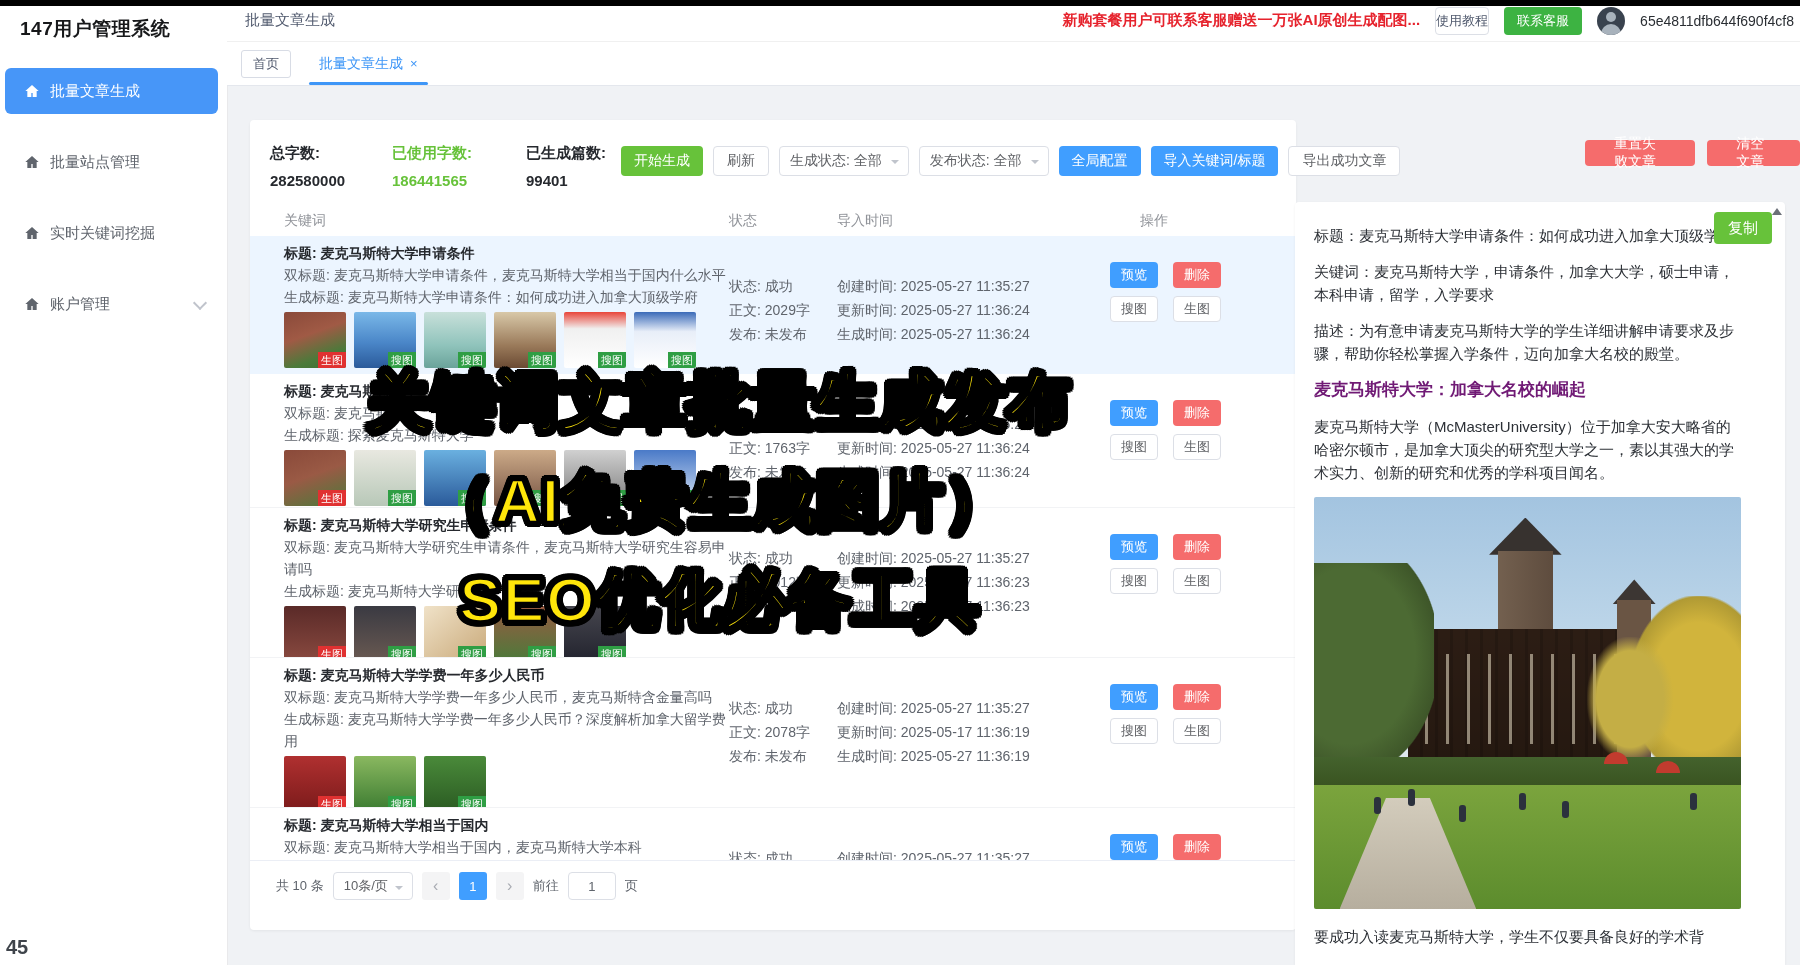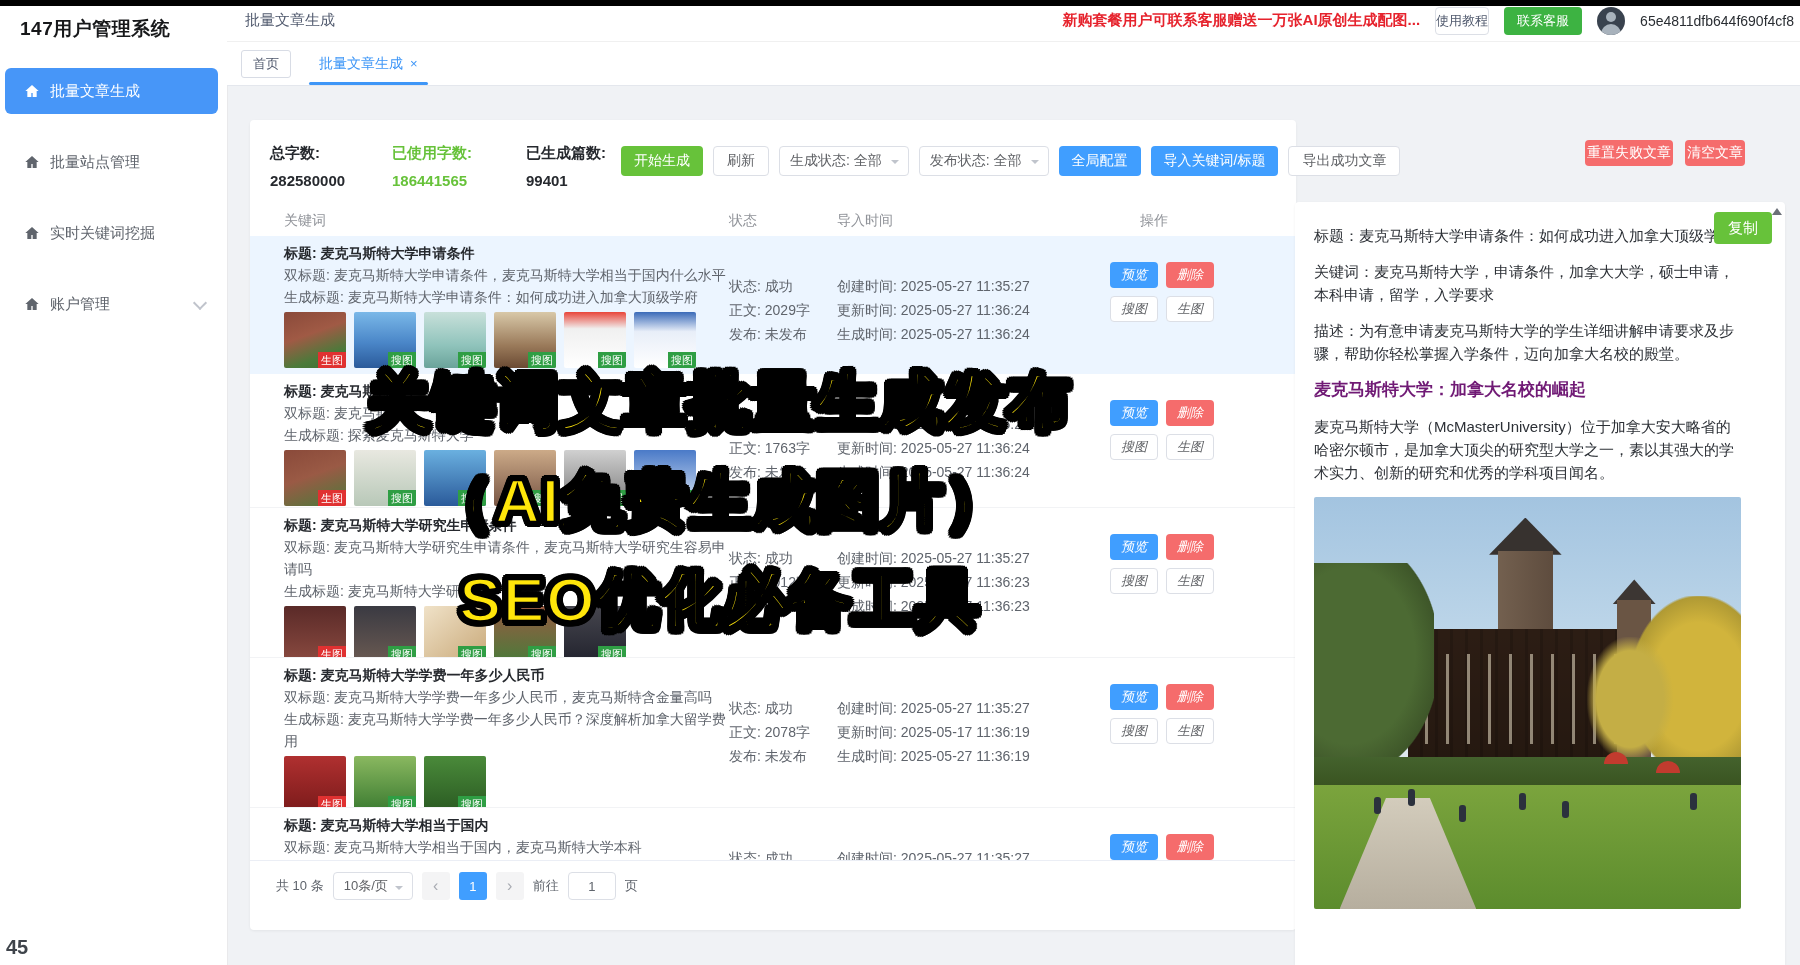--- a/index.html
+++ b/index.html
@@ -44,21 +44,21 @@
 
   
   .btn{border-radius:4px;font-size:14px;height:30px;display:inline-flex;align-items:center;justify-content:center;padding:0 13px;box-sizing:border-box;white-space:nowrap;cursor:pointer;}
   .btn-green{background:#67C23A;color:#fff;}
   .btn-blue{background:#409EFF;color:#fff;}
   .btn-plain{background:#fff;border:1px solid #dcdfe6;color:#606266;}
   .select{background:#fff;border:1px solid #dcdfe6;color:#606266;border-radius:4px;height:30px;display:inline-flex;align-items:center;padding:0 26px 0 10px;position:relative;font-size:14px;box-sizing:border-box;white-space:nowrap;cursor:pointer;}
   .select::after{content:"";position:absolute;right:9px;top:13px;border:4px solid transparent;border-top-color:#c0c4cc;}
   .toolbar{position:absolute;left:621px;top:146px;display:flex;gap:10px;z-index:8;}
   .danger-group{position:absolute;left:1585px;top:140px;display:flex;gap:12px;z-index:8;}
-  .btn-danger{background:#F56C6C;color:#fff;border-radius:4px;height:26px;display:inline-flex;align-items:center;padding:0 2px;font-size:14px;cursor:pointer;}
+  .btn-danger{background:#F56C6C;color:#fff;border-radius:4px;height:26px;display:inline-flex;align-items:center;padding:0 29px;font-size:14px;cursor:pointer;}
 
   
   .card{position:absolute;left:250px;top:120px;width:1030px;height:810px;background:#fff;border-radius:4px;box-shadow:0 1px 3px rgba(0,0,0,.06);overflow:hidden;z-index:4;padding-left:16px;}
   .stats{position:absolute;left:20px;top:24px;display:flex;}
   .stat{font-weight:bold;font-size:15px;color:#26292e;}
   .stat .val{margin-top:9px;}
   .stat.green{color:#67C23A;}
   .stat.s1{width:122px;}
   .stat.s2{width:134px;}
   .th{position:absolute;font-size:14px;color:#909399;top:92px;}
@@ -71,21 +71,21 @@
   .kw-title{font-size:14px;font-weight:bold;color:#26292e;line-height:22px;}
   .kw-line{font-size:14px;color:#5f646c;line-height:22px;}
   .thumbs{display:flex;gap:8px;margin-top:4px;height:56px;}
   .thumb{width:62px;height:56px;border-radius:2px;position:relative;overflow:hidden;flex:none;cursor:pointer;background:#ccc;}
   .thumb .tag{position:absolute;right:0;bottom:0;font-size:11px;line-height:14px;color:#fff;padding:1px 3px;background:#2f9e44;}
   .thumb .tag.gen{background:#e03131;}
   .col-status{position:absolute;left:479px;top:38px;}
   .col-time{position:absolute;left:587px;top:38px;}
   .sline{font-size:14px;color:#5f646c;line-height:24px;height:24px;white-space:nowrap;}
   .col-actions{position:absolute;left:860px;top:26px;width:150px;}
-  .action-row{display:flex;gap:8px;margin-bottom:8px;font-style:italic;}
+  .action-row{display:flex;gap:15px;margin-bottom:8px;}
   .btn-sm{width:48px;height:26px;font-size:13px;border-radius:4px;display:flex;align-items:center;justify-content:center;box-sizing:border-box;cursor:pointer;}
   .btn-sm.blue{background:#409EFF;color:#fff;}
   .btn-sm.red{background:#F56C6C;color:#fff;}
   .btn-sm.plain{background:#fff;border:1px solid #dcdfe6;color:#606266;}
   .list-divider{position:absolute;left:0;top:740px;width:100%;height:1px;background:#ebeef5;}
 
   .pagination{position:absolute;left:26px;top:752px;display:flex;align-items:center;font-size:13px;color:#5f646c;gap:9px;}
   .pg-select{height:28px;padding:0 24px 0 10px;font-size:13px;}
   .pg-arrow{width:28px;height:28px;background:#f4f4f5;color:#a8abb2;border-radius:3px;display:flex;align-items:center;justify-content:center;font-size:16px;cursor:pointer;}
   .pg-num{width:28px;height:28px;background:#409EFF;color:#fff;border-radius:3px;display:flex;align-items:center;justify-content:center;font-size:13px;cursor:pointer;}
@@ -464,19 +464,20 @@
     <div class="h-umb" style="left:68%;"></div>
     <div class="h-umb" style="left:80%;top:64%;"></div>
     <div class="h-person" style="left:14%;"></div>
     <div class="h-person" style="left:22%;bottom:25%;"></div>
     <div class="h-person" style="left:34%;bottom:21%;"></div>
     <div class="h-person" style="left:48%;bottom:24%;"></div>
     <div class="h-person" style="left:58%;bottom:22%;"></div>
     <div class="h-person" style="left:88%;bottom:24%;"></div>
   </div>
 
+  <div class="p-partial">要成功入读麦克马斯特大学，学生不仅要具备良好的学术背</div>
 </div>
 
 <div class="overlay">
   <div class="ol">关键词文章批量生成发布</div>
   <div class="ol">（AI免费生成图片）</div>
   <div class="ol">SEO优化必备工具</div>
 </div>
 
 </body></html>

